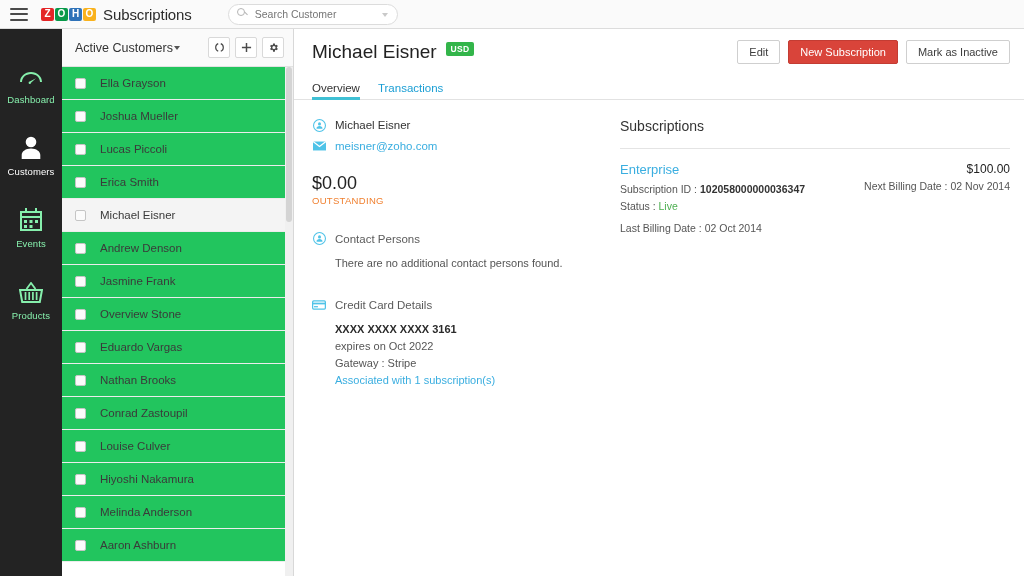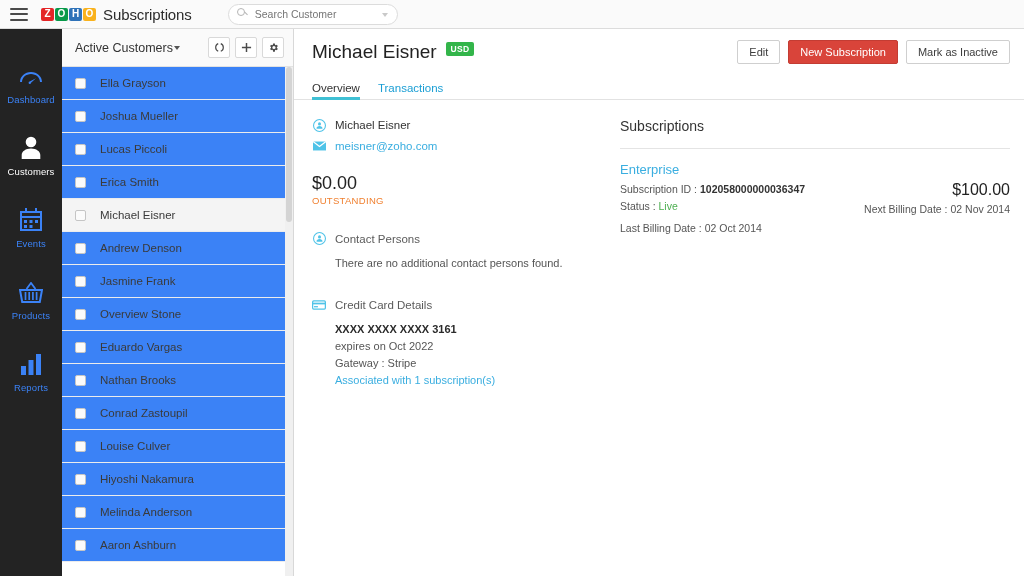--- a/index.html
+++ b/index.html
@@ -71,21 +71,21 @@
   
   .shell { flex: 1; display: flex; min-height: 0; }
 
   
   .leftnav {
     width: 62px; min-width: 62px; background: #232323;
     display: flex; flex-direction: column; align-items: center;
     padding-top: 18px;
   }
   .nav-item { width: 100%; height: 72px; display: flex; flex-direction: column;
-    align-items: center; justify-content: center; cursor: pointer; color: #3b82f6; }
+    align-items: center; justify-content: center; cursor: pointer; color: #86efac; }
   .nav-item.active { color: #ffffff; }
   .nav-ico { height: 26px; display: flex; align-items: flex-end; justify-content: center;
     margin-bottom: 7px; }
   .nav-ico svg { fill: currentColor; }
   .nav-label { font-size: 9.5px; letter-spacing: .1px; }
 
   
   .listpane {
     width: 232px; min-width: 232px; background: #fff;
     border-right: 1px solid #d8d8d8; display: flex; flex-direction: column;
@@ -98,21 +98,21 @@
   .list-title { font-size: 12.5px; color: #333; cursor: pointer; }
   .list-actions { margin-left: auto; display: flex; gap: 5px; }
   .sq-btn { width: 22px; height: 21px; border: 1px solid #d9d9d9; border-radius: 2px;
     background: #fff; display: flex; align-items: center; justify-content: center;
     cursor: pointer; }
   .sq-btn svg { fill: #4b4b4b; }
 
   .list-scroll { flex: 1; overflow: hidden; position: relative; }
   .cust-row {
     height: 33px; display: flex; align-items: center; padding-left: 13px;
-    border-bottom: 1px solid #ececec; cursor: pointer; background: #3b82f6;
+    border-bottom: 1px solid #ececec; cursor: pointer; background: #22c55e;
   }
   .cust-row.selected { background: #f4f4f4; }
   .cbx { width: 11px; height: 11px; border: 1px solid #c5c5c5; border-radius: 2px;
     background: #fbfbfb; margin-right: 14px; flex: none; cursor: pointer; }
   .cust-name { font-size: 11.5px; color: #3a3a3a; }
   .list-sbar { position: absolute; top: 0; right: 0; width: 8px; height: 100%;
     background: #f0f0f0; }
   .list-sbar i { position: absolute; top: 0; left: 1px; width: 6px; height: 155px;
     background: #d4d4d4; border-radius: 3px; display: block; }
 
@@ -161,21 +161,21 @@
 
   .subs-title { font-size: 14px; color: #333; }
   .subs-rule { height: 1px; background: #e4e4e4; margin: 14px 0 13px 0; }
   .subs-row { display: flex; }
   .subs-l { flex: 1; }
   .subs-r { text-align: right; }
   .subs-name { font-size: 13px; color: #3aaee0; cursor: pointer; margin-bottom: 4px; }
   .subs-meta { font-size: 10.5px; color: #555; line-height: 1.62; }
   .subs-meta b { font-weight: bold; color: #333; }
   .live { color: #4caf50; }
-  .subs-amt { font-size: 16px; color: #222; margin-bottom: 4px; margin-top: 19px; }
+  .subs-amt { font-size: 12px; color: #222; margin-bottom: 4px; }
   .subs-next { font-size: 10.5px; color: #555; }
   .subs-last { font-size: 10.5px; color: #555; margin-top: 7px; }
 </style>
 </head>
 <body>
 
 <div class="topbar">
   <div class="hamburger">
     <span></span>
       <span></span>
@@ -236,30 +236,20 @@
     </div>
     <div class="nav-item">
       <span class="nav-ico">
         <svg width="24" height="21" viewBox="0 0 24 21">
             <path d="M7.5 7L12 1l4.5 6" fill="none" stroke="currentColor" stroke-width="1.8"></path>
             <path d="M1 8h22l-2.2 12H3.2z" fill="none" stroke="currentColor" stroke-width="2"></path>
             <path d="M6.5 10v8M10.2 10v8M13.9 10v8M17.6 10v8" stroke="currentColor" stroke-width="1.7"></path>
           </svg>
       </span>
       <span class="nav-label">Products</span>
-    </div>
-    <div class="nav-item">
-      <span class="nav-ico">
-        <svg width="22" height="22" viewBox="0 0 22 22">
-            <rect x="1" y="13" width="5" height="9"></rect>
-            <rect x="8.5" y="7" width="5" height="15"></rect>
-            <rect x="16" y="1" width="5" height="21"></rect>
-          </svg>
-      </span>
-      <span class="nav-label">Reports</span>
     </div>
   </div>
 
   <div class="listpane">
     <div class="list-head">
       <span class="list-title"><span>Active Customers</span><i class="caret-dn"></i></span>
       <div class="list-actions">
         <span class="sq-btn">
           <svg width="11" height="11" viewBox="0 0 12 12">
               <path d="M4.3 1.2A5 5 0 001.2 6a5 5 0 003.1 4.6l.6-1.1A3.8 3.8 0 012.5 6c0-1.6 1-3 2.4-3.5zM7.7 1.2l-.6 1.2A3.8 3.8 0 019.5 6c0 1.6-1 3-2.4 3.5l.6 1.2A5 5 0 0010.8 6a5 5 0 00-3.1-4.8z"></path>

